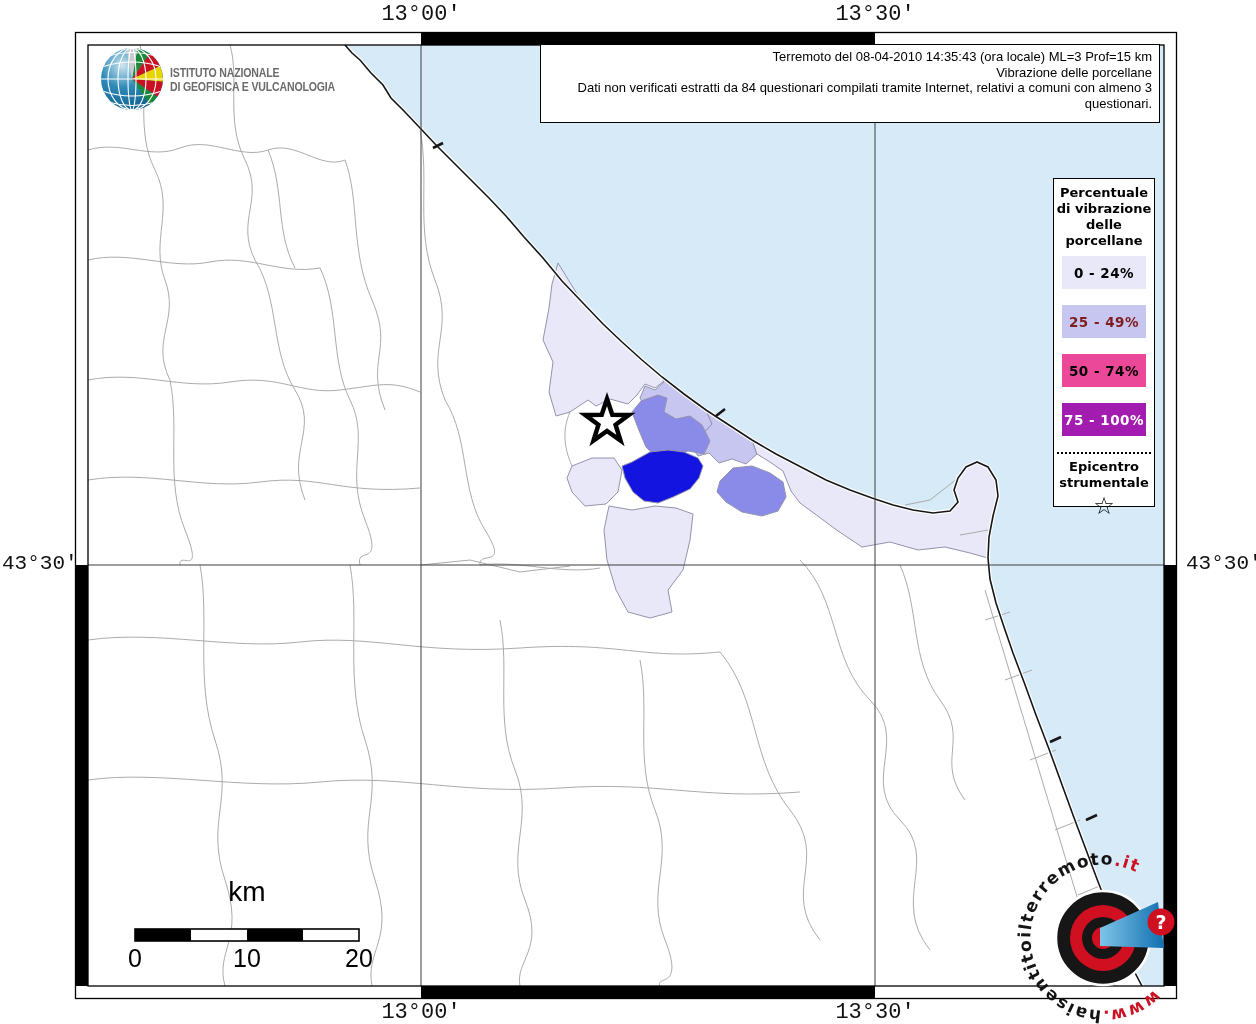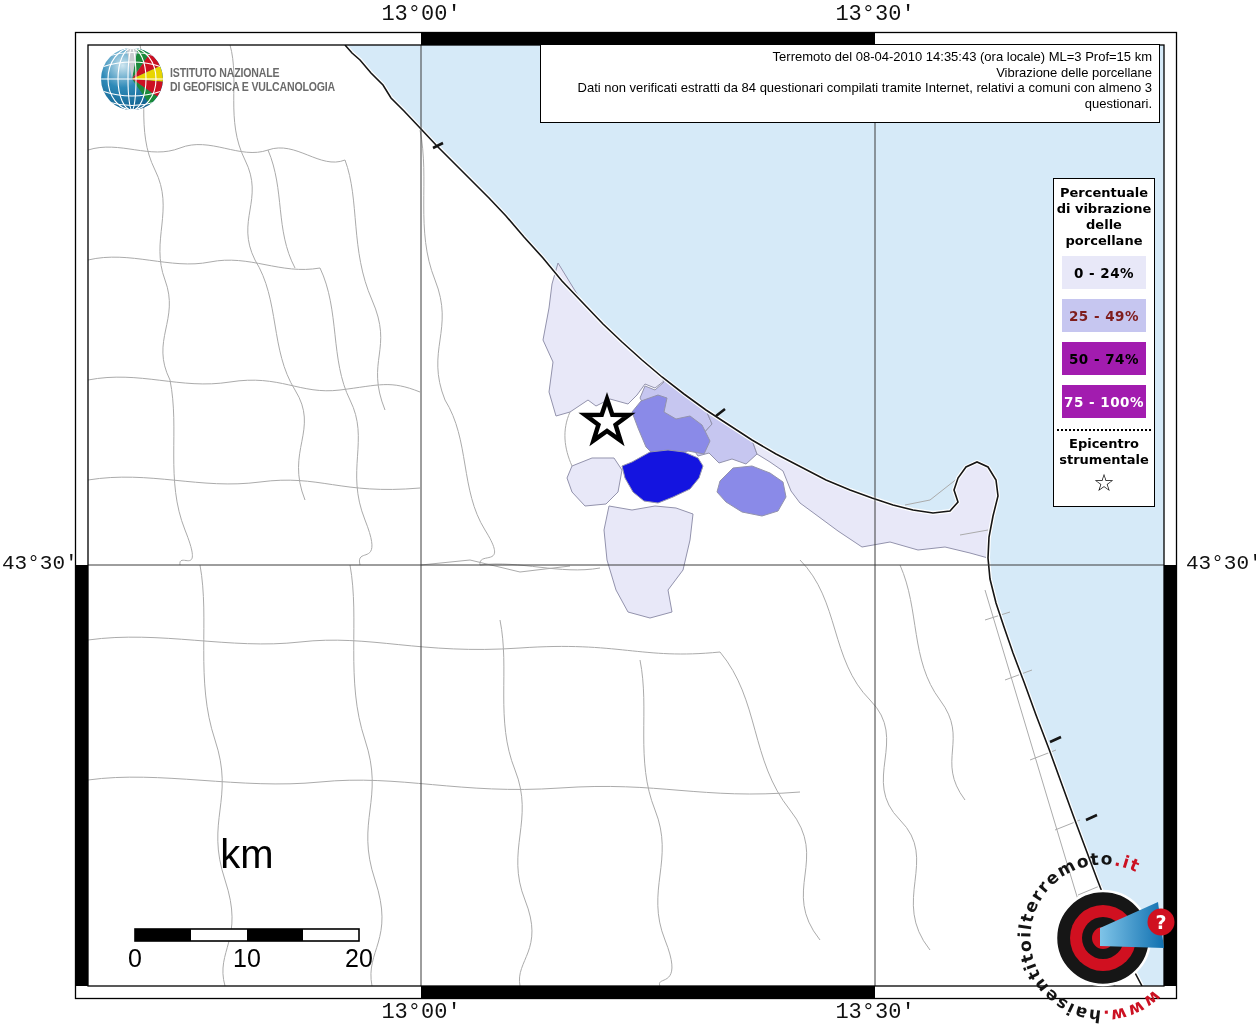--- a/index.html
+++ b/index.html
@@ -9,30 +9,30 @@
   .axis-label{position:absolute;font-size:22px;color:#111;white-space:nowrap;
               transform:translateX(-50%);text-align:center;font-family:Liberation Mono, monospace;}
   .axis-label.side{transform:none;}
   .overlay-box{position:absolute;background:#fff;border:1.6px solid #000;box-sizing:border-box;}
   #info-box{left:540px;top:44px;width:620px;padding:4px 7px 11px 7px;
             font-size:13px;line-height:15.6px;color:#000;text-align:right;}
   #legend{left:1053px;top:178px;width:102px;height:329px;text-align:center;
           font-family:"DejaVu Sans",sans-serif;}
   .legend-title{font-size:13px;font-weight:bold;line-height:16px;}
   .legend-title-wrap{margin-top:6px;}
-  .swatch{width:84px;height:33px;margin:7px auto 10px auto;display:flex;align-items:center;
+  .swatch{width:84px;height:33px;margin:7px auto 16px auto;display:flex;align-items:center;
           justify-content:center;font-size:13.5px;font-weight:bold;letter-spacing:.5px;}
   .legend-divider{border-top:2px dotted #000;margin:11px 3px 5px 3px;height:0;}
   .epi-line{font-size:13px;font-weight:bold;line-height:16px;}
   .legend-star{font-size:24px;line-height:26px;margin-top:2px;font-family:"DejaVu Sans",sans-serif;}
   #ingv-text{position:absolute;left:170px;top:66px;color:#6b6b6b;font-size:12px;font-weight:bold;
              line-height:14px;letter-spacing:-0.2px;transform:scaleX(.88);transform-origin:left top;
              font-family:"Liberation Sans",sans-serif;white-space:nowrap;}
-  .scale-unit{position:absolute;left:247px;top:832px;transform:translateX(-50%);
-              font-size:40px;color:#000;}
+  .scale-unit{position:absolute;left:247px;top:876px;transform:translateX(-50%);
+              font-size:28px;color:#000;}
   .scale-tick{position:absolute;top:944px;transform:translateX(-50%);font-size:25px;color:#000;}
 </style>
 </head>
 <body>
 
 <div id="canvas">
 
 <svg id="mapsvg" width="1256" height="1024" viewBox="0 0 1256 1024">
   <defs>
     <clipPath id="mapClip">
@@ -190,21 +190,21 @@
     <div class="legend-title">di vibrazione</div>
     <div class="legend-title">delle</div>
     <div class="legend-title">porcellane</div>
   </div>
   <div class="swatch" style="background: rgb(232, 232, 248); color: rgb(0, 0, 0);">
         <span>0 - 24%</span>
       </div>
   <div class="swatch" style="background: rgb(198, 198, 240); color: #7f1d1d;">
         <span>25 - 49%</span>
       </div>
-  <div class="swatch" style="background: #a21caf; color: rgb(0, 0, 0);">
+  <div class="swatch" style="background: #ec4899; color: rgb(0, 0, 0);">
         <span>50 - 74%</span>
       </div>
   <div class="swatch" style="background: #a21caf; color: rgb(255, 255, 255);">
         <span>75 - 100%</span>
       </div>
   <div class="legend-divider"></div>
   <div class="epi-line">Epicentro</div>
   <div class="epi-line">strumentale</div>
   <div class="legend-star">☆</div>
 </div>

